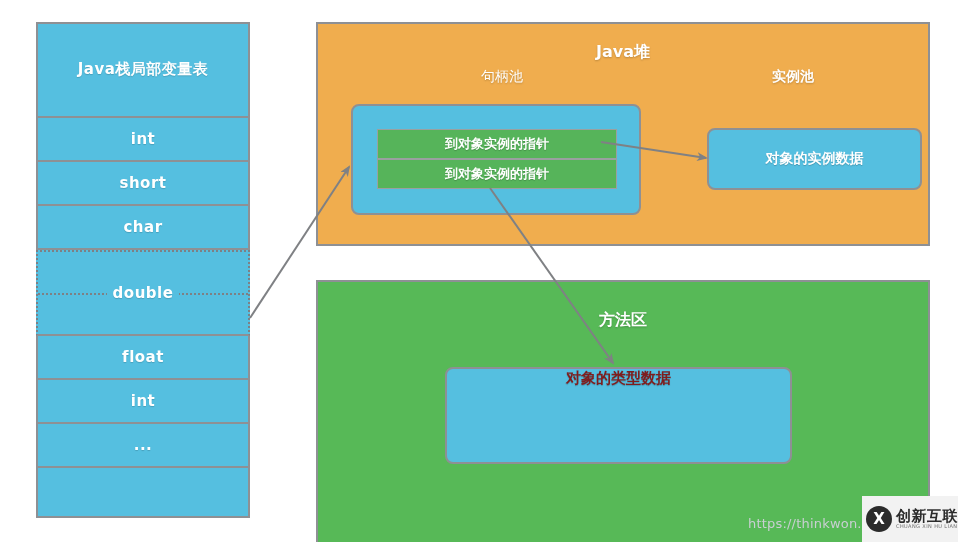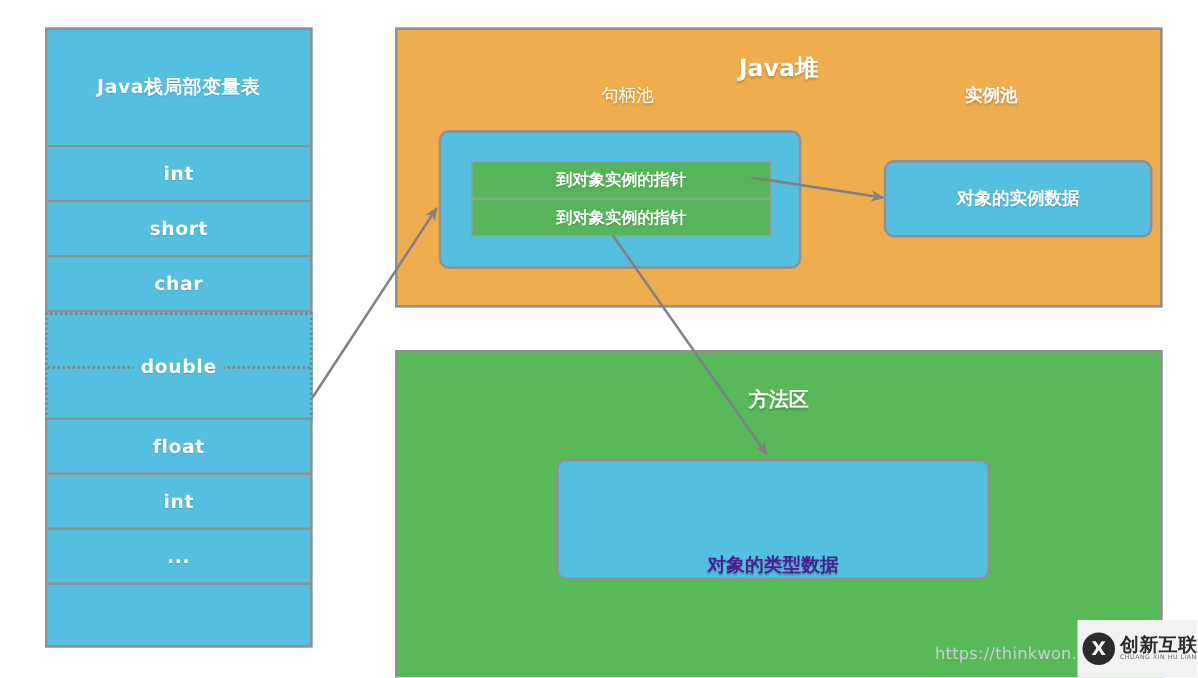--- a/index.html
+++ b/index.html
@@ -83,21 +83,21 @@
     box-sizing: border-box;
     border: 2px solid #8e9094;
     background: #f0ad4e;
   }
   #heap-title {
     position: absolute;
     left: 0; right: 0;
     top: 18px;
     text-align: center;
     color: #ffffff;
-    font-size: 19px;
+    font-size: 16px;
     font-weight: bold;
     text-shadow: 0 1px 2px rgba(0,0,0,0.22);
   }
   #handle-pool-title {
     position: absolute;
     left: 74px;
     top: 44px;
     width: 220px;
     text-align: center;
     color: #ffffff;
@@ -191,23 +191,23 @@
   #type-data-box {
     position: absolute;
     left: 127px;
     top: 85px;
     width: 347px;
     height: 97px;
     box-sizing: border-box;
     background: #55bfe0;
     border: 2px solid #8e9094;
     border-radius: 8px;
-    color: #4c1d95;
-    display: flex;
-    align-items: flex-end;
+    color: #7f1d1d;
+    display: flex;
+    align-items: flex-start;
     justify-content: center;
     font-size: 15px;
     font-weight: bold;
     text-shadow: 0 1px 1px rgba(0,0,0,0.2);
   }
 
   
   #arrows {
     position: absolute;
     left: 0; top: 0;

